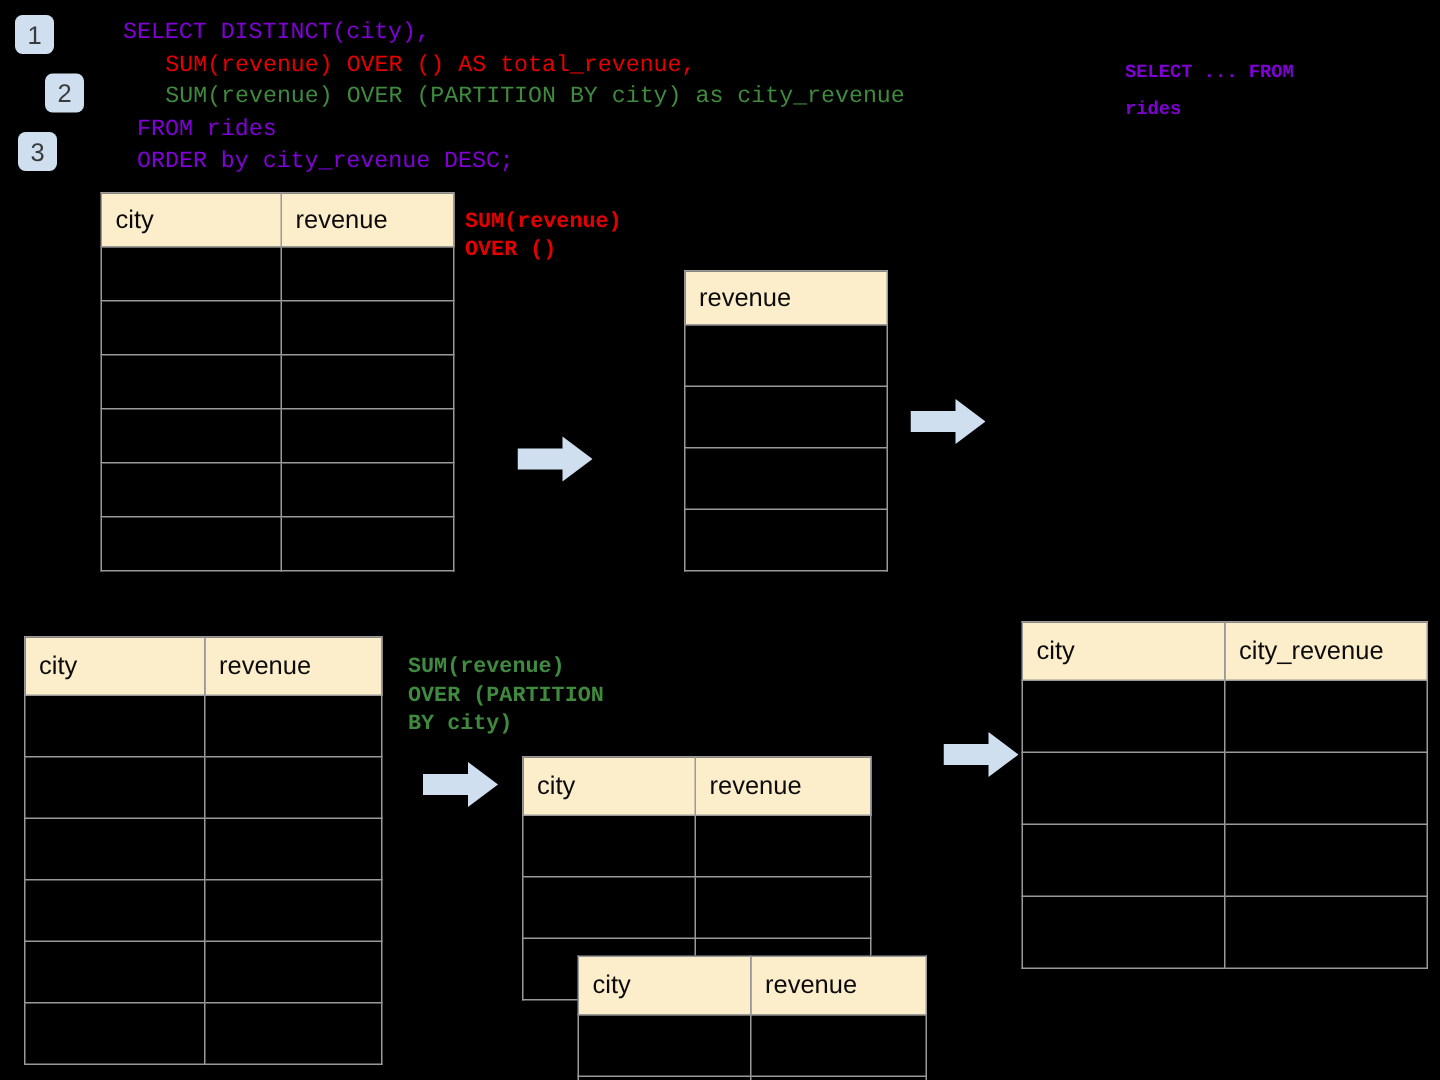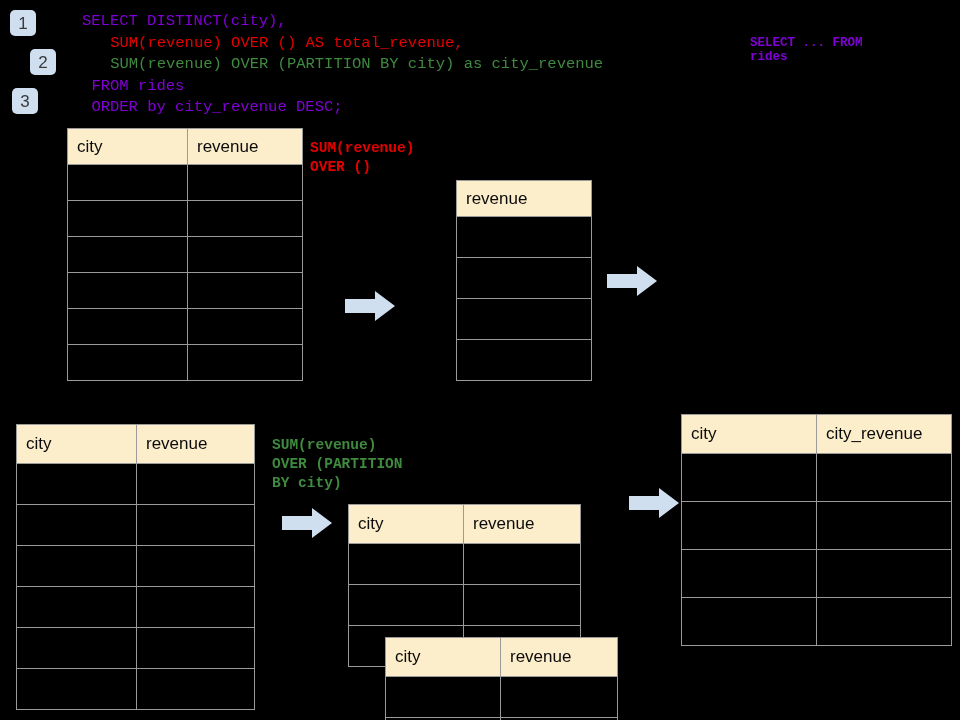--- a/index.html
+++ b/index.html
@@ -38,21 +38,21 @@
 
   
   .annot{
     position:absolute;
     font-family:"Liberation Mono", monospace;
     white-space:pre;
     line-height:19px;
     font-size:14.5px;
     font-weight:bold;
   }
-  .annot.small{font-size:12.5px;line-height:14px;}
+  .annot.small{font-size:12.5px;line-height:25px;}
 
   
   .tbl{
     position:absolute;
     border-collapse:collapse;
     table-layout:fixed;
     background:#000;
   }
   .tbl td{
     border:1px solid #9a9a9a;

